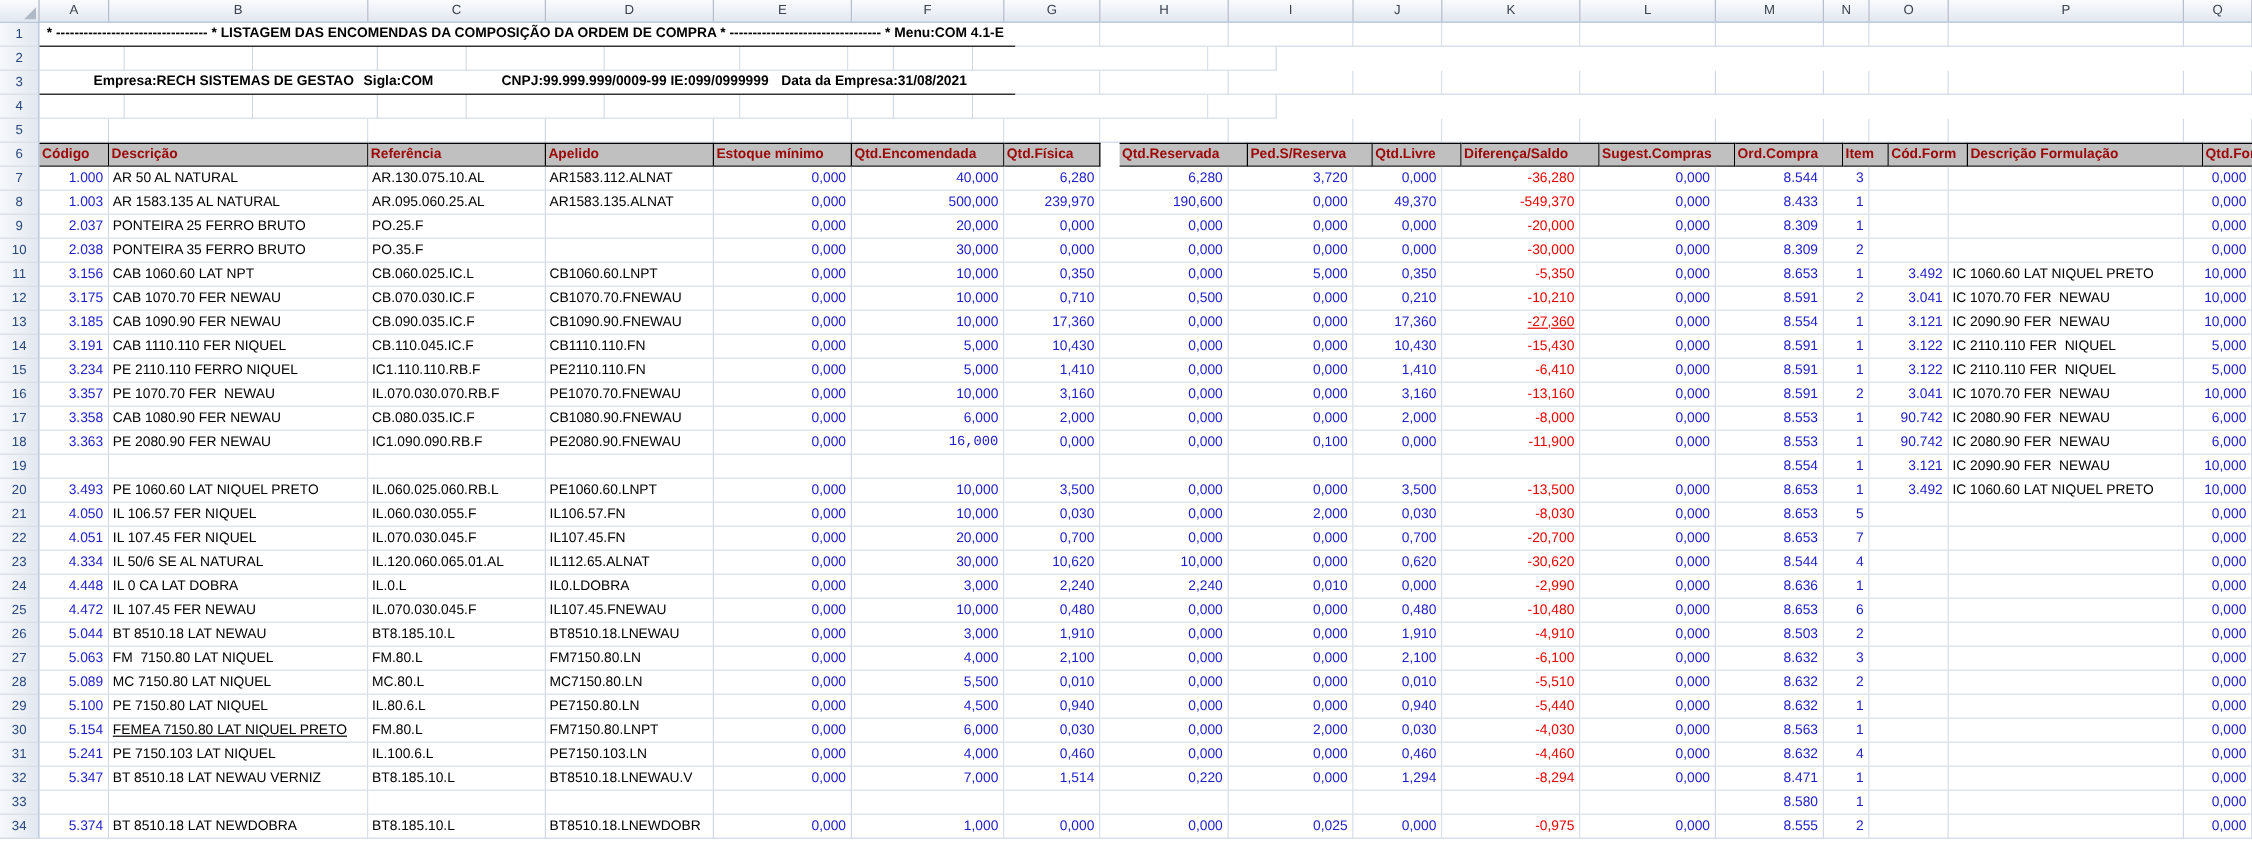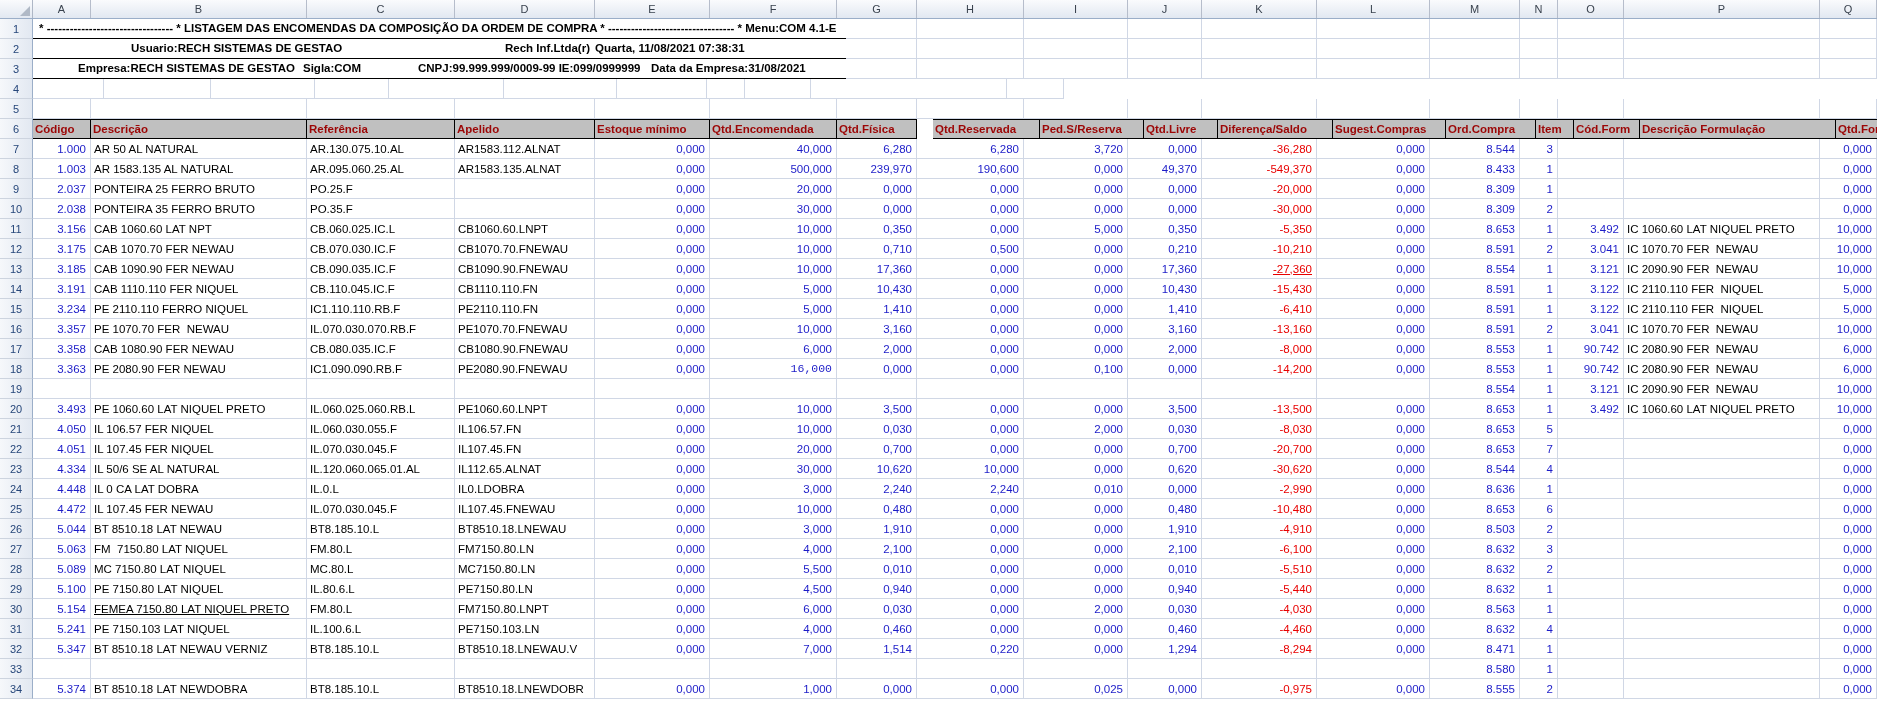--- a/index.html
+++ b/index.html
@@ -81,25 +81,20 @@
         <div class="cell" style="width: 115px;"></div>
         <div class="cell" style="width: 113px;"></div>
         <div class="cell" style="width: 90px;"></div>
         <div class="cell" style="width: 38px;"></div>
         <div class="cell" style="width: 66px;"></div>
         <div class="cell" style="width: 196px;"></div>
         <div class="cell" style="width: 57px;"></div>
       </div>
       <div class="row">
         <div class="gut">2</div>
-        <div class="merged">
-          <span class="p-usuario">Usuario:RECH SISTEMAS DE GESTAO</span>
-          <span class="p-rech">Rech Inf.Ltda(r)</span>
-          <span class="p-datetime">Quarta, 11/08/2021 07:38:31</span>
-        </div>
         <div class="cell" style="width: 71px;"></div>
         <div class="cell" style="width: 107px;"></div>
         <div class="cell" style="width: 104px;"></div>
         <div class="cell" style="width: 74px;"></div>
         <div class="cell" style="width: 115px;"></div>
         <div class="cell" style="width: 113px;"></div>
         <div class="cell" style="width: 90px;"></div>
         <div class="cell" style="width: 38px;"></div>
         <div class="cell" style="width: 66px;"></div>
         <div class="cell" style="width: 196px;"></div>
@@ -404,21 +399,21 @@
         <div class="cell n" style="width: 58px;">3.363</div>
         <div class="cell t" style="width: 216px;">PE 2080.90 FER NEWAU</div>
         <div class="cell t" style="width: 148px;">IC1.090.090.RB.F</div>
         <div class="cell t" style="width: 140px;">PE2080.90.FNEWAU</div>
         <div class="cell n" style="width: 115px;">0,000</div>
         <div class="cell n" style="width: 127px; font-family: Liberation Mono, monospace;">16,000</div>
         <div class="cell n" style="width: 80px;">0,000</div>
         <div class="cell n" style="width: 107px;">0,000</div>
         <div class="cell n" style="width: 104px;">0,100</div>
         <div class="cell n" style="width: 74px;">0,000</div>
-        <div class="cell r" style="width: 115px;">-14,200</div>
+        <div class="cell r" style="width: 115px;">-11,900</div>
         <div class="cell n" style="width: 113px;">0,000</div>
         <div class="cell n" style="width: 90px;">8.553</div>
         <div class="cell n" style="width: 38px;">1</div>
         <div class="cell n" style="width: 66px;">90.742</div>
         <div class="cell t" style="width: 196px;">IC 2080.90 FER  NEWAU</div>
         <div class="cell n" style="width: 57px;">6,000</div>
       </div>
       <div class="row">
         <div class="gut">19</div>
         <div class="cell n" style="width: 58px;"></div>

